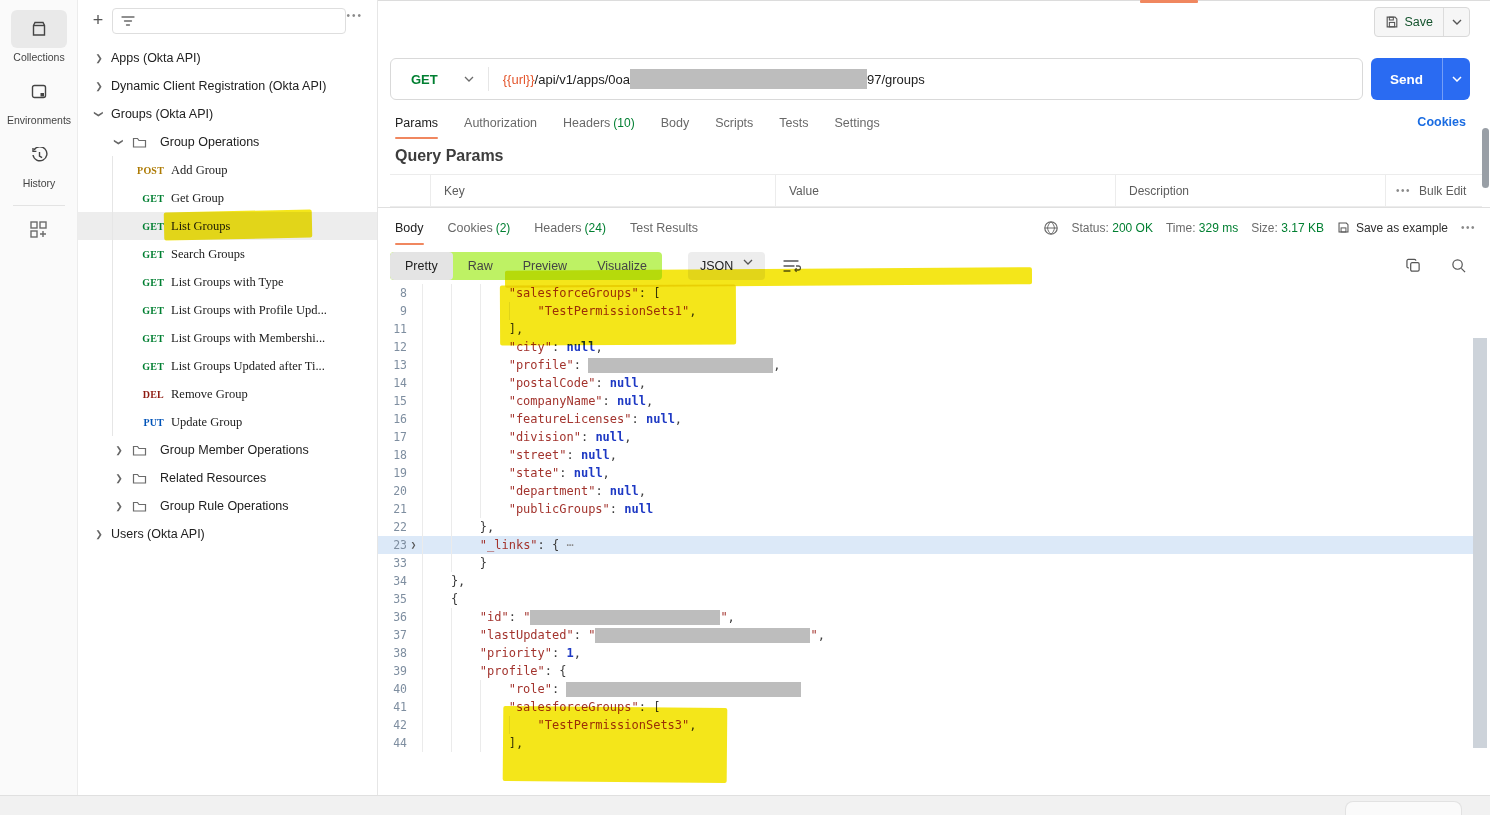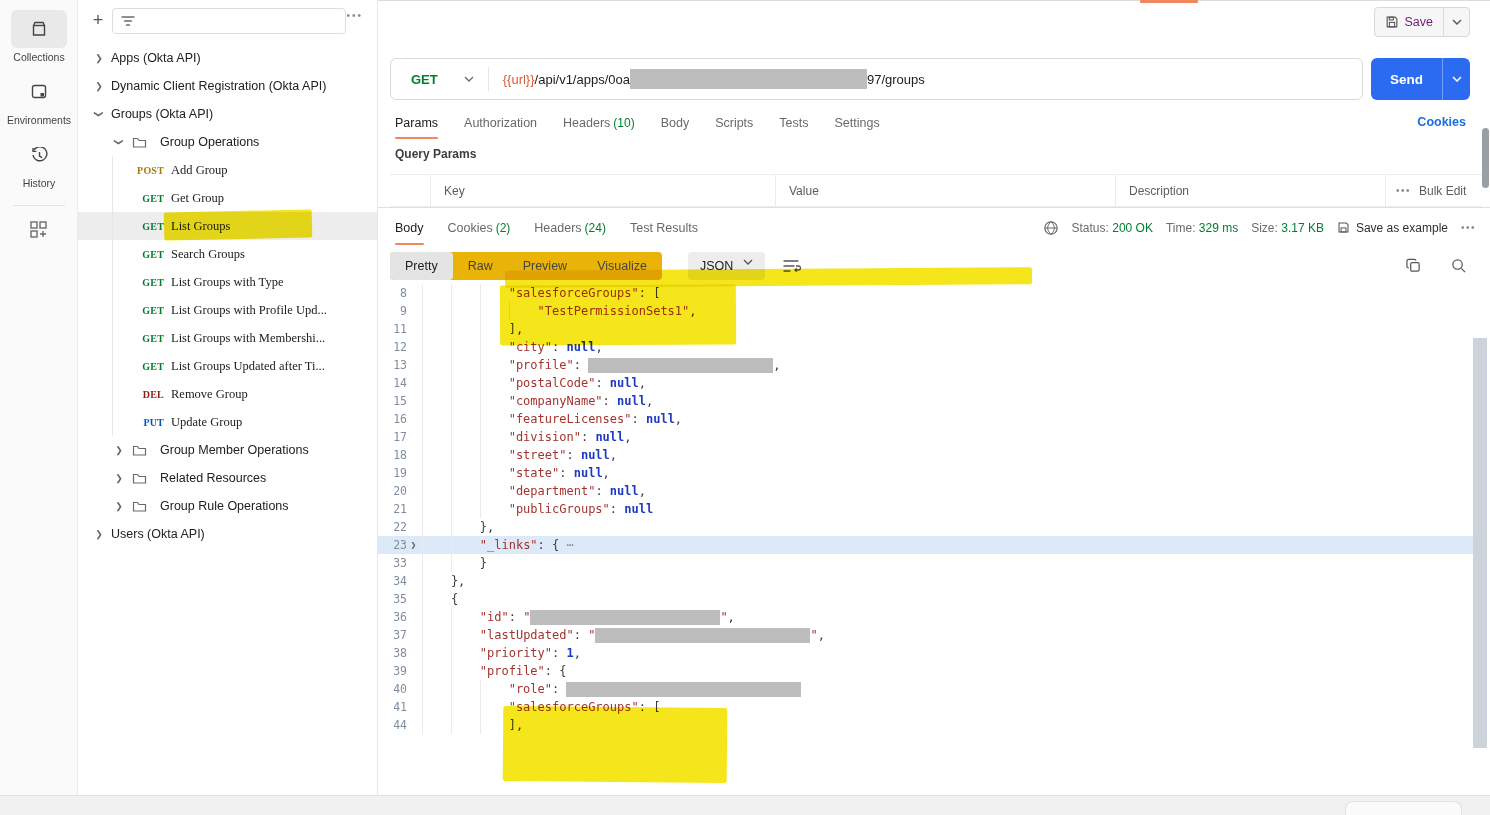--- a/index.html
+++ b/index.html
@@ -47,21 +47,21 @@
   #tab-accent { position:absolute; top:0; left:762px; width:58px; height:3px; background:#f0875f; border-radius:1px; }
 
   #crumb-row { position:absolute; top:10px; left:0; right:0; height:44px; display:flex; align-items:center; padding-left:20px; }
   #http-ic { width:22px; height:16px; border:1px solid #0e8f8f; border-radius:3px; color:#0e8f8f;
     font-size:6.5px; font-weight:bold; display:flex; align-items:center; justify-content:center; margin-right:10px; }
   #breadcrumb { font-size:12.5px; color:#6b6b6b; }
   .bc-sep { margin:0 6px; color:#9a9a9a; }
   .bc-part.last { color:#212121; font-weight:bold; }
   #save-btn { position:absolute; right:20px; top:7px; height:30px; display:flex; align-items:center;
     background:#f6f6f6; border:1px solid #d9d9d9; border-radius:4px; cursor:pointer; }
-  #save-main { display:flex; align-items:center; gap:6px; padding:0 10px; font-size:12.5px; color:#701a75; }
+  #save-main { display:flex; align-items:center; gap:6px; padding:0 10px; font-size:12.5px; color:#14532d; }
   #save-split { width:26px; height:100%; border-left:1px solid #dcdcdc; display:flex; align-items:center; justify-content:center; }
 
   #url-row { position:absolute; top:57px; left:0; right:0; height:46px; }
   #url-input { position:absolute; left:12px; top:1px; width:973px; height:42px; border:1px solid #d9d9d9;
     border-radius:6px; background:#fff; display:flex; align-items:center; }
   #method-select { display:flex; align-items:center; gap:26px; padding:0 14px 0 20px; cursor:pointer; }
   #method-label { font-size:13px; font-weight:bold; color:#007F31; }
   #url-sep { width:1px; height:24px; background:#e6e6e6; margin-right:14px; }
   #url-text { font-size:13px; color:#212121; display:flex; align-items:center; white-space:pre; }
   #url-var { color:#e4572e; }
@@ -72,41 +72,41 @@
   #send-split { width:28px; border-left:1px solid rgba(255,255,255,.35); display:flex; align-items:center; justify-content:center; }
 
   #req-tabs-row { position:absolute; top:105px; left:0; right:0; height:36px; }
   #req-tabs { display:flex; gap:26px; padding-left:17px; height:100%; align-items:center; }
   .tab { position:relative; font-size:12.5px; color:#696969; cursor:pointer; height:100%; display:flex; align-items:center; gap:3px;justify-content:center; }
   .tab.active { color:#212121; }
   .tab.active::after { content:""; position:absolute; left:0; right:0; bottom:2px; height:2px; background:#f0875f; border-radius:1px; }
   .tab .count { color:#007F31; font-size:12px; }
   #cookies-link { position:absolute; right:24px; top:10px; font-size:12.5px; font-weight:bold; color:#1a6ce2; cursor:pointer; }
 
-  #qp-label { position:absolute; top:147px; left:17px; font-size:12px; font-weight:bold; color:#3d3d3d; }
+  #qp-label { position:absolute; top:147px; left:17px; font-size:16px; font-weight:bold; color:#3d3d3d; }
   #params-table { position:absolute; top:174px; left:12px; right:8px; height:33px; border-top:1px solid #ececec;
     border-bottom:1px solid #ececec; display:flex; align-items:stretch; font-size:12px; color:#5c5c5c; }
   .pt-col { display:flex; align-items:center; padding-left:13px; border-left:1px solid #ececec; }
   .pt-col.first { border-left:none; width:40px; }
   .pt-key { width:345px; } .pt-val { width:340px; } .pt-desc { width:270px; }
   .pt-bulk { flex:1; display:flex; align-items:center; gap:8px; padding-left:10px; color:#5c5c5c; cursor:pointer; }
   .dots { color:#8a8a8a; font-size:10px; letter-spacing:1.5px; }
 
   
   #response { position:absolute; top:207px; left:0; right:0; bottom:20px; border-top:1px solid #e0e0e0; }
   #res-head { position:relative; height:39px; }
   #res-tabs { display:flex; gap:24px; padding-left:17px; height:100%; align-items:center; }
   #res-meta { position:absolute; right:14px; top:0; height:39px; display:flex; align-items:center; gap:13px; font-size:12px; }
   .meta-pair { color:#6b6b6b; white-space:nowrap; }
   .meta-val { color:#007F31; }
   #save-example { display:flex; align-items:center; gap:6px; color:#303030; cursor:pointer; white-space:nowrap; }
   #res-more { color:#8a8a8a; font-size:10px; letter-spacing:1.5px; cursor:pointer; }
 
   #res-toolbar { position:relative; height:37px; display:flex; align-items:center; padding-left:12px; }
-  #view-tabs { display:flex; background:#eab308; border-radius:4px; overflow:hidden;text-align:right; }
+  #view-tabs { display:flex; background:#bef264; border-radius:4px; overflow:hidden;text-align:right; }
   .vtab { padding:7px 15px; font-size:12.5px; color:#444; cursor:pointer; }
   .vtab.active { background:#e4e4e4; color:#212121; border-radius:4px; }
   #format-pill { margin-left:26px; background:#ededed; border-radius:4px; padding:7px 12px; font-size:12.5px; color:#212121;
     display:flex; align-items:flex-start; gap:10px; cursor:pointer; }
   #wrap-ic { margin-left:18px; cursor:pointer; display:flex; }
   #code-tools { position:absolute; right:24px; top:0; height:37px; display:flex; align-items:center; gap:30px; }
 
   #code-body { position:absolute; top:76px; left:0; right:16px; bottom:0; overflow:hidden;
     font-family:"DejaVu Sans Mono", monospace; font-size:12px; }
   .code-line { position:relative; height:18px; line-height:18px; display:flex; white-space:pre; }
@@ -471,20 +471,21 @@
           <div class="code-line fold-row"><div class="gutter"><span class="lnum">23</span><span class="fold-chev">❯</span></div><div class="cl-content"><span class="guide"></span><span class="guide"></span><span class="tok-k">"_links"</span><span class="tok-p">: {</span><span class="tok-e"> ⋯</span></div></div>
           <div class="code-line"><div class="gutter"><span class="lnum">33</span><span class="fold-chev"></span></div><div class="cl-content"><span class="guide"></span><span class="guide"></span><span class="tok-p">}</span></div></div>
           <div class="code-line"><div class="gutter"><span class="lnum">34</span><span class="fold-chev"></span></div><div class="cl-content"><span class="guide"></span><span class="tok-p">},</span></div></div>
           <div class="code-line"><div class="gutter"><span class="lnum">35</span><span class="fold-chev"></span></div><div class="cl-content"><span class="guide"></span><span class="tok-p">{</span></div></div>
           <div class="code-line"><div class="gutter"><span class="lnum">36</span><span class="fold-chev"></span></div><div class="cl-content"><span class="guide"></span><span class="guide"></span><span class="tok-k">"id"</span><span class="tok-p">: </span><span class="tok-s">"</span><span class="redact" style="width: 190px;"></span><span class="tok-s">"</span><span class="tok-p">,</span></div></div>
           <div class="code-line"><div class="gutter"><span class="lnum">37</span><span class="fold-chev"></span></div><div class="cl-content"><span class="guide"></span><span class="guide"></span><span class="tok-k">"lastUpdated"</span><span class="tok-p">: </span><span class="tok-s">"</span><span class="redact" style="width: 215px;"></span><span class="tok-s">"</span><span class="tok-p">,</span></div></div>
           <div class="code-line"><div class="gutter"><span class="lnum">38</span><span class="fold-chev"></span></div><div class="cl-content"><span class="guide"></span><span class="guide"></span><span class="tok-k">"priority"</span><span class="tok-p">: </span><span class="tok-d">1</span><span class="tok-p">,</span></div></div>
           <div class="code-line"><div class="gutter"><span class="lnum">39</span><span class="fold-chev"></span></div><div class="cl-content"><span class="guide"></span><span class="guide"></span><span class="tok-k">"profile"</span><span class="tok-p">: {</span></div></div>
           <div class="code-line"><div class="gutter"><span class="lnum">40</span><span class="fold-chev"></span></div><div class="cl-content"><span class="guide"></span><span class="guide"></span><span class="guide"></span><span class="tok-k">"role"</span><span class="tok-p">: </span><span class="redact" style="width: 235px;"></span></div></div>
           <div class="code-line"><div class="gutter"><span class="lnum">41</span><span class="fold-chev"></span></div><div class="cl-content"><span class="guide"></span><span class="guide"></span><span class="guide"></span><span class="tok-k">"salesforceGroups"</span><span class="tok-p">: [</span></div></div>
+          <div class="code-line"><div class="gutter"><span class="lnum">42</span><span class="fold-chev"></span></div><div class="cl-content"><span class="guide"></span><span class="guide"></span><span class="guide"></span><span class="guide"></span><span class="tok-s">"TestPermissionSets3"</span><span class="tok-p">,</span></div></div>
           <div class="code-line"><div class="gutter"><span class="lnum">44</span><span class="fold-chev"></span></div><div class="cl-content"><span class="guide"></span><span class="guide"></span><span class="guide"></span><span class="tok-p">],</span></div></div>
         </div>
     </div>
   </div>
 
   <div id="outer-thumb"></div>
   <div id="res-thumb"></div>
 
   <div id="footer">
     <div id="footer-pill"></div>

